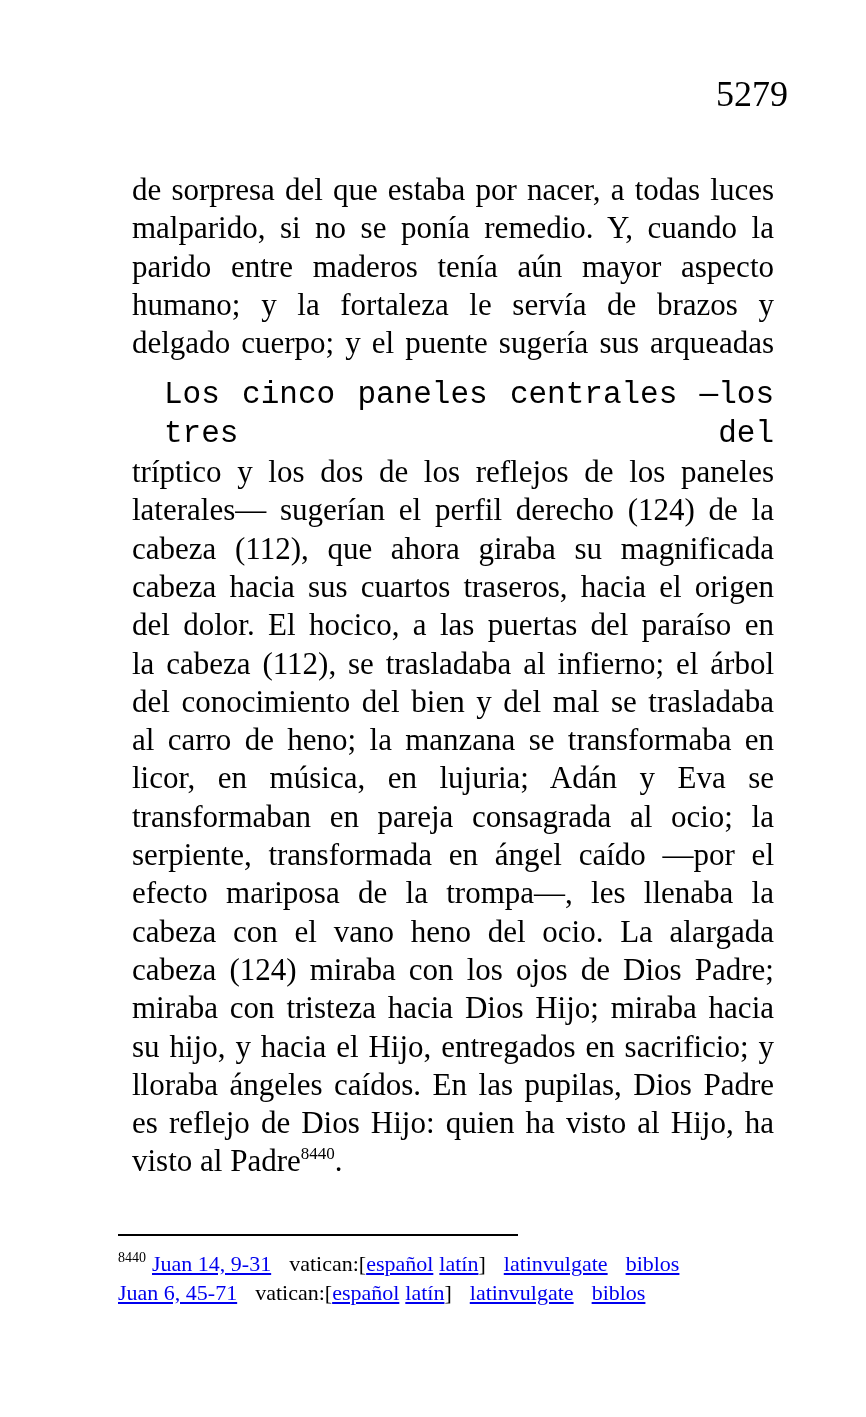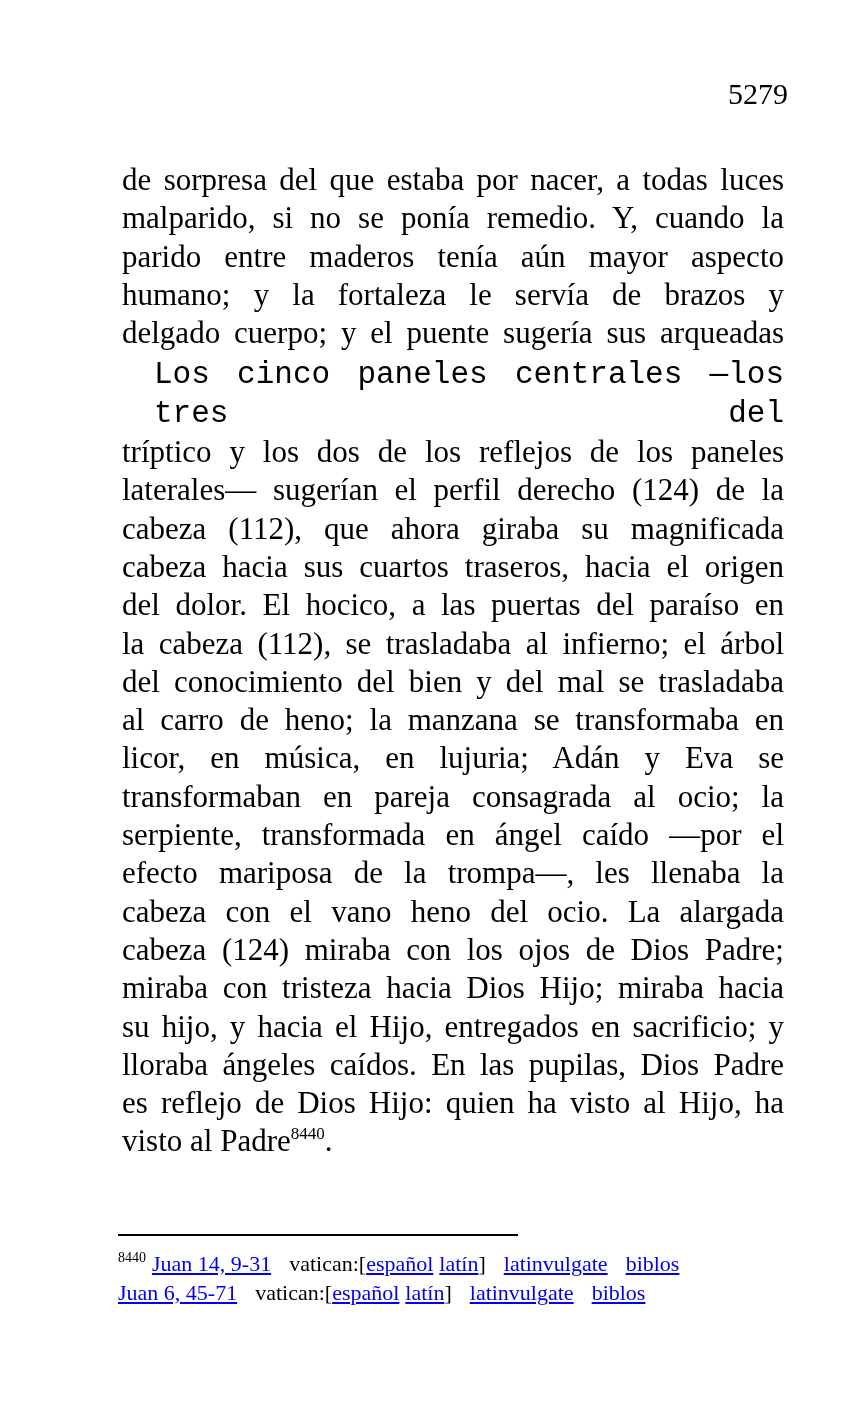--- a/index.html
+++ b/index.html
@@ -12,35 +12,35 @@
       height: 1417px;
       position: relative;
       overflow: hidden;
       font-family: "Liberation Serif", "DejaVu Serif", serif;
       color: #000000;
     }
     .page-number {
       position: absolute;
       top: 78px;
       right: 78px;
-      font-size: 30px;
+      font-size: 36px;
       line-height: 32px;
     }
     .body-text {
       position: absolute;
       top: 157px;
       left: 118px;
       width: 670px;
       font-size: 31px;
       line-height: 38.3px;
       text-align: justify;
       hyphens: none;
     }
     .body-text p {
-      margin: 4px;
+      margin: 14px;
     }
     .body-text p .line {
       display: block;
       text-align: justify;
       text-align-last: justify;
     }
     .body-text p .line.last {
       text-align-last: left;
     }
     sup.fn-ref {

